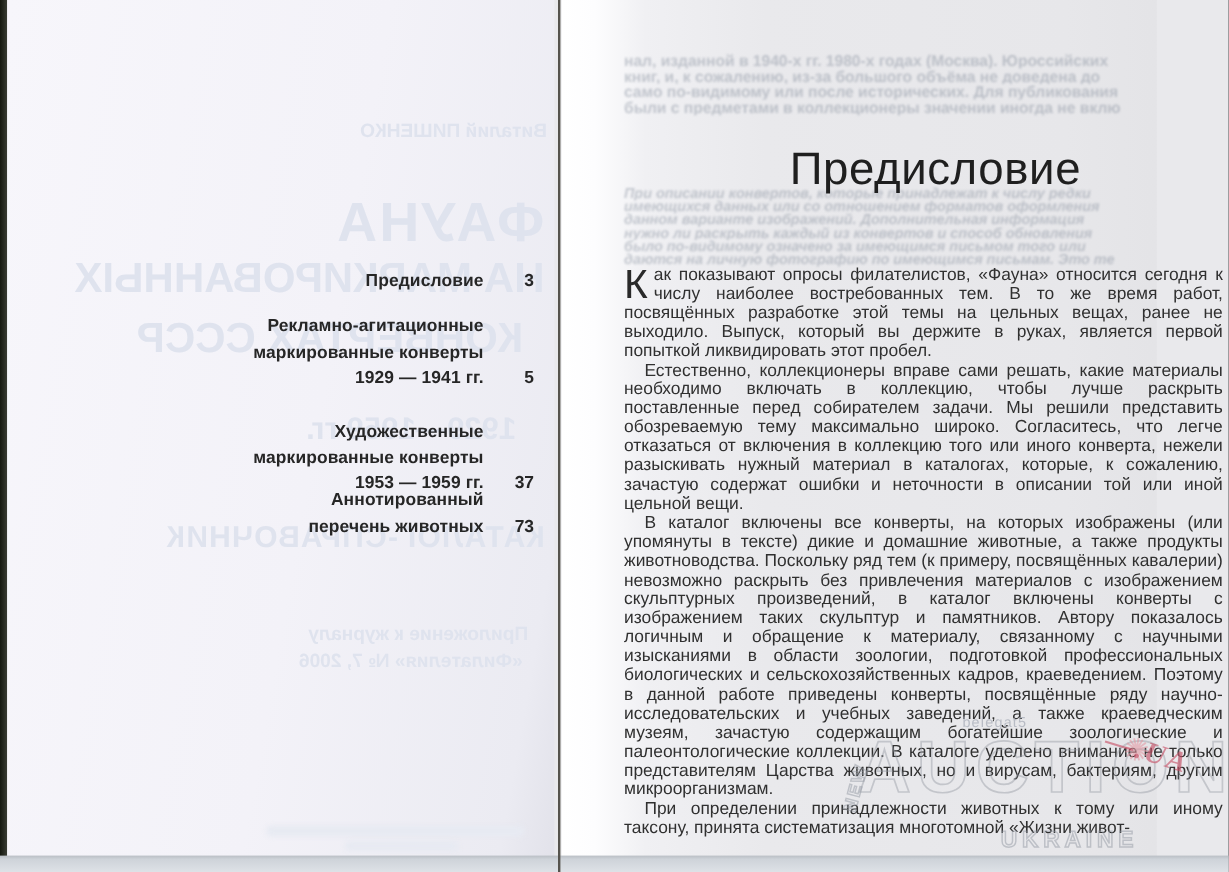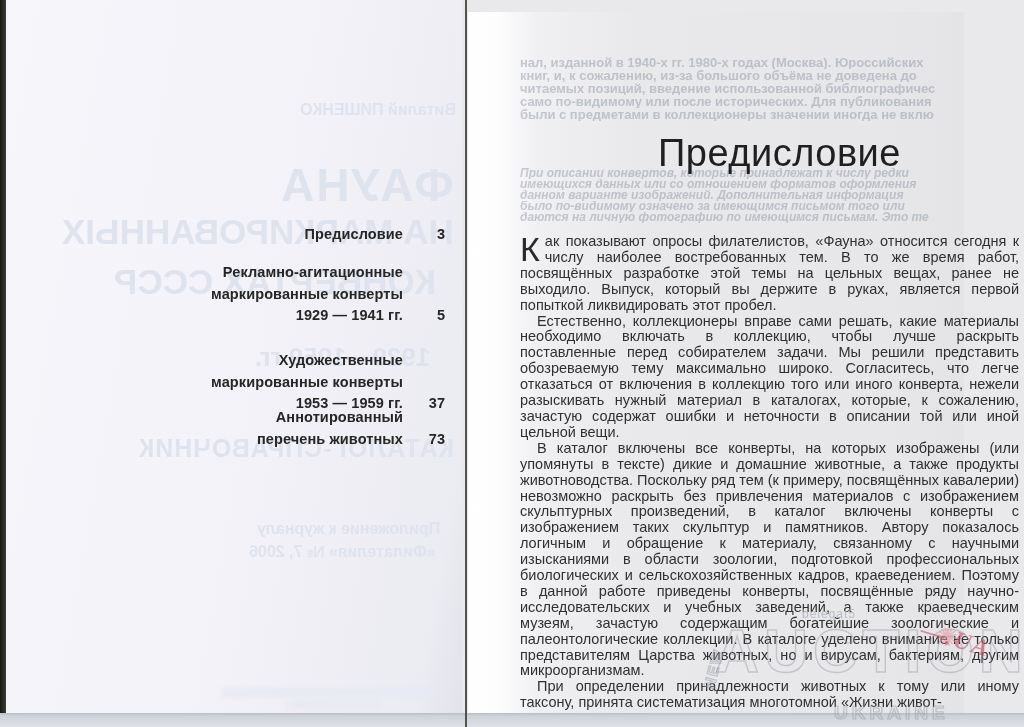--- a/index.html
+++ b/index.html
@@ -7,21 +7,21 @@
           font-family:"Liberation Sans", sans-serif;background:#e9e9ec;}
   
   .edge-left{position:absolute;left:0;top:0;width:6px;height:727px;
              background:linear-gradient(90deg,#15180f,#3a3d34);}
   
   .page{position:absolute;top:0;height:714px;}
   .page-left{left:6px;width:456px;
              background:linear-gradient(100deg,#f7f6fb 0%,#f3f2f8 55%,#ebebf2 92%,#e2e2ea 100%);}
   .gutter-line{position:absolute;left:465px;top:0;width:2px;height:727px;background:#55534d;z-index:6;}
   .page-right{left:468px;width:496px;
-              background:linear-gradient(90deg,#ffffff 0px,#fdfdfe 28px,#f0f0f3 70px,#e9e9ec 170px,#e7e7ea 420px,#e2e2e5 540px,#d8d8dc 556px);margin-top:12px;}
+              background:linear-gradient(90deg,#ffffff 0px,#fdfdfe 28px,#f0f0f3 70px,#e9e9ec 170px,#e7e7ea 420px,#e2e2e5 540px,#d8d8dc 556px);}
   .bottom-strip{position:absolute;left:0;top:713px;width:1024px;height:14px;
                 background:linear-gradient(180deg,#b9bec4 0px,#ced3d9 3px,#dee2e7 14px);z-index:4;}
 
   
   .ghost-l{position:absolute;transform:scaleX(-1);white-space:nowrap;
            font-weight:bold;color:#dfe3ee;filter:blur(0.6px);z-index:1;}
   .ghost-bar{position:absolute;background:#e7eaf2;filter:blur(2px);border-radius:4px;z-index:1;}
   .toc{position:absolute;left:30px;right:17px;top:0;z-index:2;}
   .toc-row{position:absolute;right:0;left:0;display:flex;justify-content:flex-end;align-items:flex-end;}
   .toc-title{font-size:14.5px;font-weight:bold;color:#262626;text-align:right;
@@ -98,31 +98,31 @@
     </div>
   </div>
 
   <div class="gutter-line"></div>
 
   <div class="page page-right">
 
     <div class="ghost-r" style="top:44px;font-size:13px;line-height:13px;">
       <div>нал, изданной в 1940-х гг. 1980-х годах (Москва). Юроссийских</div>
       <div>книг, и, к сожалению, из-за большого объёма не доведена до</div>
-      <div>читаемых позиций, введение использованной библиографичес</div>
       <div>само по-видимому или после исторических. Для публикования</div>
       <div>были с предметами в коллекционеры значении иногда не вклю</div>
     </div>
 
     <div class="r-heading" style="top:120px;">Предисловие</div>
 
     <div class="ghost-r" style="top:156px;font-size:12px;line-height:11px;font-style:italic;">
       <div>При описании конвертов, которые принадлежат к числу редки</div>
       <div>имеющихся данных или со отношением форматов оформления</div>
       <div>данном варианте изображений. Дополнительная информация</div>
+      <div>нужно ли раскрыть каждый из конвертов и способ обновления</div>
       <div>было по-видимому означено за имеющимся письмом того или</div>
       <div>даются на личную фотографию по имеющимся письмам. Это те</div>
     </div>
 
     <div class="r-body">
       <p><span class="dropcap">К</span><span>ак показывают опросы филателистов, «Фауна» относится сегодня к числу наиболее востребованных тем. В то же время работ, посвящённых разработке этой темы на цельных вещах, ранее не выходило. Выпуск, который вы держите в руках, является первой попыткой ликвидировать этот пробел.</span></p>
       <p class="indent">Естественно, коллекционеры вправе сами решать, какие материалы необходимо включать в коллекцию, чтобы лучше раскрыть поставленные перед собирателем задачи. Мы решили представить обозреваемую тему максимально широко. Согласитесь, что легче отказаться от включения в коллекцию того или иного конверта, нежели разыскивать нужный материал в каталогах, которые, к сожалению, зачастую содержат ошибки и неточности в описании той или иной цельной вещи.</p>
       <p class="indent"><span class="bold">В каталог включены все конверты, на которых  изображены (или упомянуты в тексте) дикие и домашние животные,</span><span> а также продукты животноводства. Поскольку ряд тем (к примеру, посвящённых кавалерии) невозможно раскрыть без привлечения материалов с изображением скульптурных произведений, в каталог включены конверты с изображением таких скульптур и памятников. Автору показалось логичным и обращение к материалу, связанному с научными изысканиями в области зоологии, подготовкой профессиональных биологических и сельскохозяйственных кадров, краеведением. Поэтому в данной работе приведены конверты, посвящённые ряду научно-исследовательских и учебных заведений, а также краеведческим музеям, зачастую содержащим богатейшие зоологические и палеонтологические коллекции. В каталоге уделено внимание не только представителям Царства животных, но и вирусам, бактериям, другим микроорганизмам.</span></p>
       <p class="indent">При определении принадлежности животных к тому или иному таксону, принята систематизация многотомной «Жизни живот-</p>
     </div>

